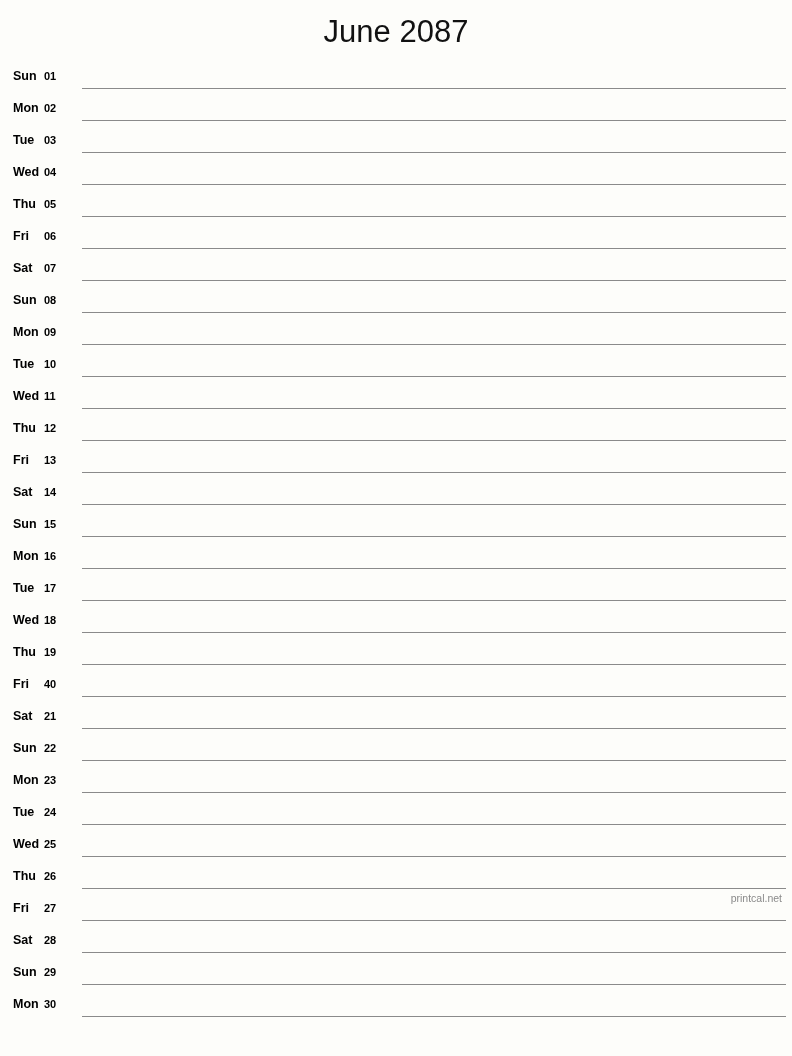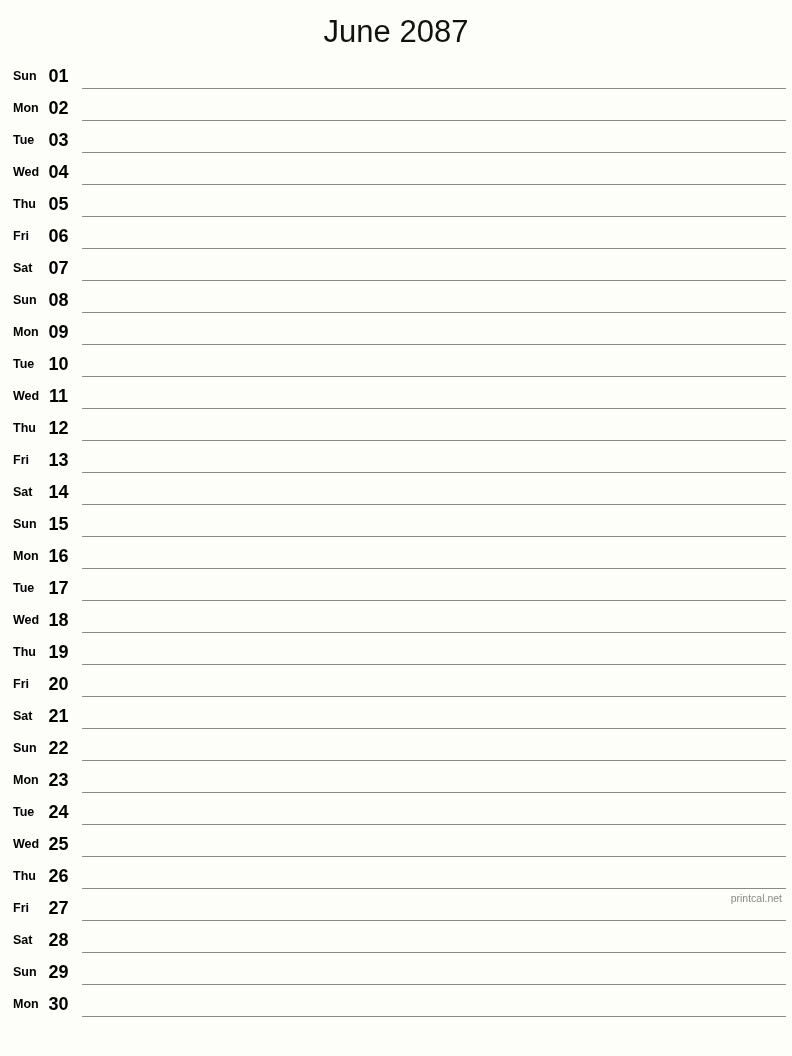--- a/index.html
+++ b/index.html
@@ -66,25 +66,25 @@
     font-weight: bold;
     color: #000;
     width: 40px;
     padding-left: 9px;
     box-sizing: border-box;
     line-height: 14px;
     white-space: nowrap;
   }
 
   .daynum {
-    font-size: 18px;
+    font-size: 11px;
     font-weight: bold;
     color: #000;
     width: 29px;
-    text-align: center;
+    text-align: left;
     box-sizing: border-box;
     line-height: 14px;
   }
 
   .rule-cell {
     flex: 1 1 auto;
     height: 32px;
     position: relative;
   }
 
@@ -245,21 +245,21 @@
       <li class="day-row">
         <div class="day-label-cell">
           <span class="weekday">Thu</span>
           <span class="daynum">19</span>
         </div>
         <div class="rule-cell"></div>
       </li>
       <li class="day-row">
         <div class="day-label-cell">
           <span class="weekday">Fri</span>
-          <span class="daynum">20</span>
+          <span class="daynum">40</span>
         </div>
         <div class="rule-cell"></div>
       </li>
       <li class="day-row">
         <div class="day-label-cell">
           <span class="weekday">Sat</span>
           <span class="daynum">21</span>
         </div>
         <div class="rule-cell"></div>
       </li>

